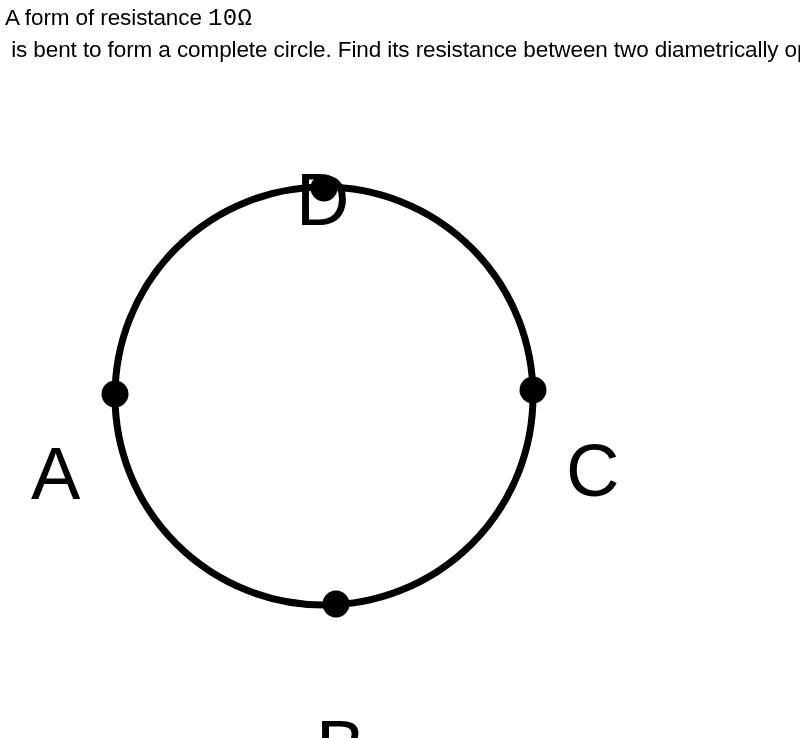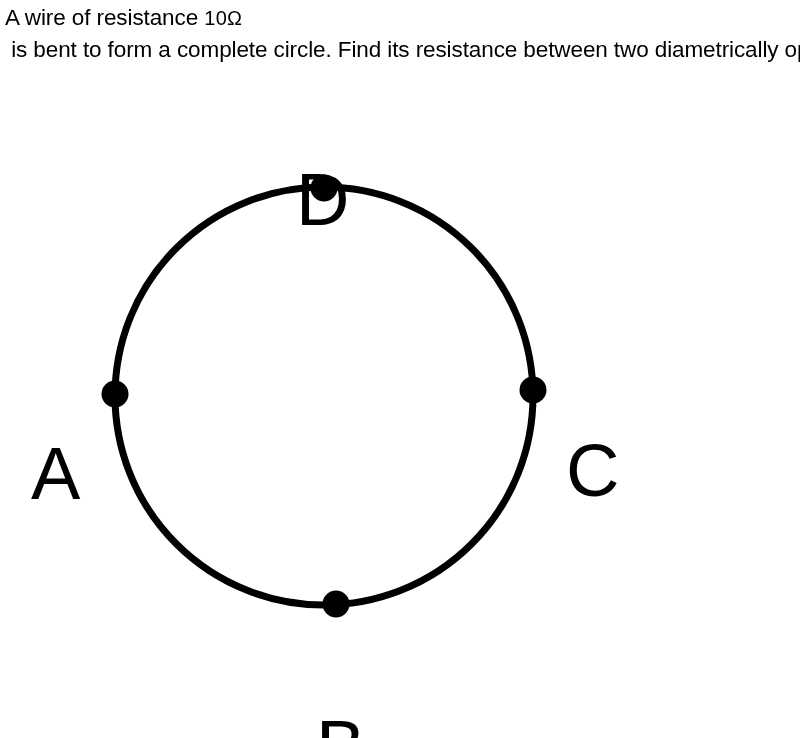--- a/index.html
+++ b/index.html
@@ -25,22 +25,22 @@
     top: 2px;
     width: 790px;
     font-family: "Liberation Sans", sans-serif;
     font-size: 22.5px;
     line-height: 31px;
     color: #000000;
     letter-spacing: -0.1px;
     white-space: normal;
   }
   #question-text .math {
-    font-family: Liberation Sans, sans-serif;
-    font-size: 20px;
+    font-family: Liberation Mono, monospace;
+    font-size: 24px;
     letter-spacing: 0.3px;
   }
   #question-text .seg {
     white-space: pre;
   }
 
   
   #diagram {
     position: absolute;
     left: 0;
@@ -65,21 +65,21 @@
   #label-A { left:  31px; top: 362px; }
   #label-C { left: 566px; top: 359px; }
   #label-B { left: 316px; top: 635px; }
 </style>
 </head>
 <body>
 
 <div id="page">
 
   <div id="question-text">
-    <span class="seg">A wire of resistance </span><span class="math">10Ω</span><span class="seg"> is bent to form a complete circle. Find its resistance between two diametrically opposite points.</span>
+    <span class="seg">A form of resistance </span><span class="math">10Ω</span><span class="seg"> is bent to form a complete circle. Find its resistance between two diametrically opposite points.</span>
   </div>
 
   <div id="diagram">
 
     <svg width="800" height="663" viewBox="0 0 800 663">
 
       <circle id="wire-circle" cx="324" cy="321" r="209" fill="none" stroke="#000000" stroke-width="7"></circle>
 
       <circle id="dot-D" cx="324" cy="113" r="13.5" fill="#000000"></circle>
       <circle id="dot-C" cx="533" cy="315" r="13.5" fill="#000000"></circle>

